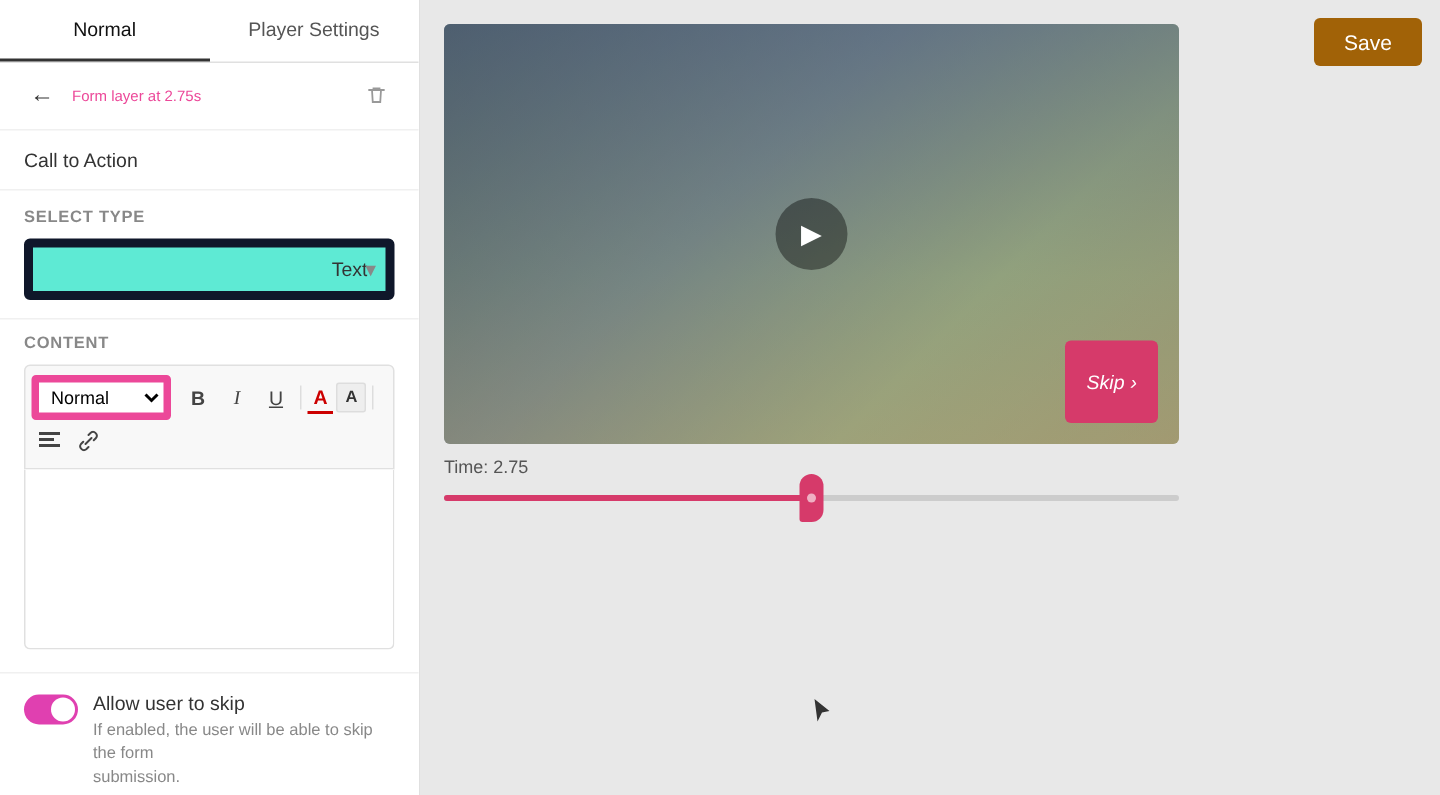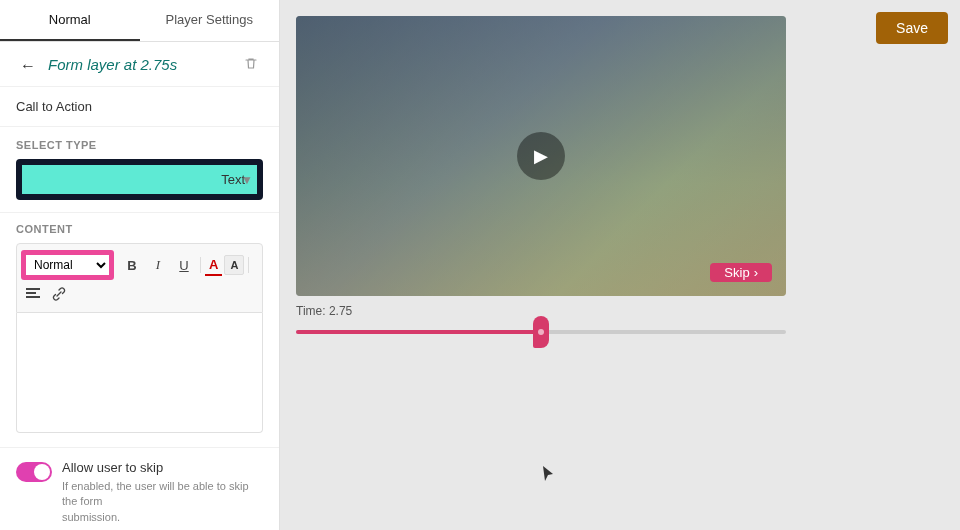--- a/index.html
+++ b/index.html
@@ -50,23 +50,22 @@
       height: 24px;
       display: flex;
       align-items: center;
       justify-content: center;
       cursor: pointer;
       color: #333;
       font-size: 16px;
     }
     .layer-title {
       flex: 1;
-      font-size: 15px;
-      color: #0f766e;
-      font-style: italic;
+      font-size: 10px;
+      color: #ec4899;
     }
     .delete-icon {
       width: 24px;
       height: 24px;
       display: flex;
       align-items: center;
       justify-content: center;
       cursor: pointer;
       color: #999;
       font-size: 14px;
@@ -289,26 +288,27 @@
 
     
     .skip-btn {
       position: absolute;
       bottom: 14px;
       right: 14px;
       background: #d63a6a;
       color: #fff;
       border: none;
       border-radius: 4px;
-      padding: 2px 14px;
+      padding: 20px 14px;
       font-size: 13px;
       cursor: pointer;
       display: flex;
       align-items: center;
       gap: 4px;
+      font-style: italic;
     }
 
     
     .time-label {
       font-size: 12px;
       color: #555;
       margin-top: 8px;
       margin-bottom: 4px;
     }
 

